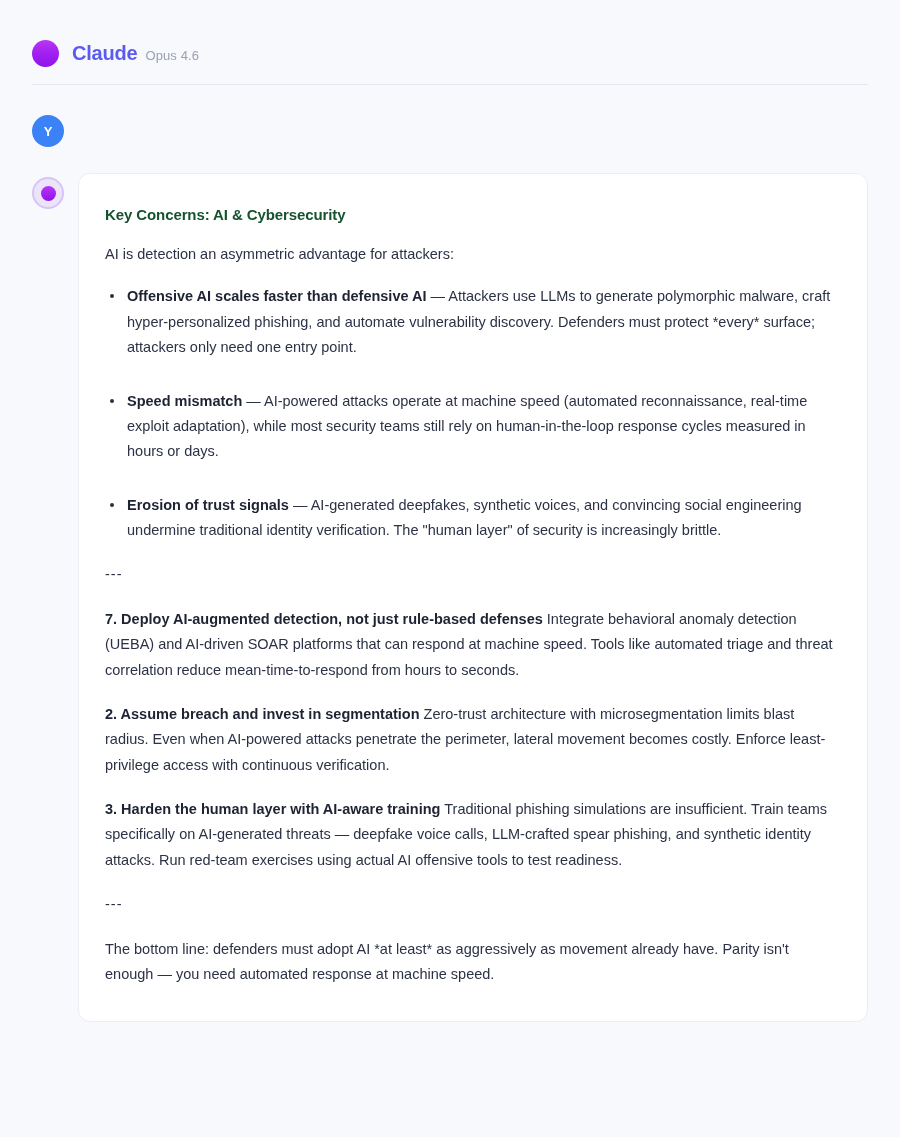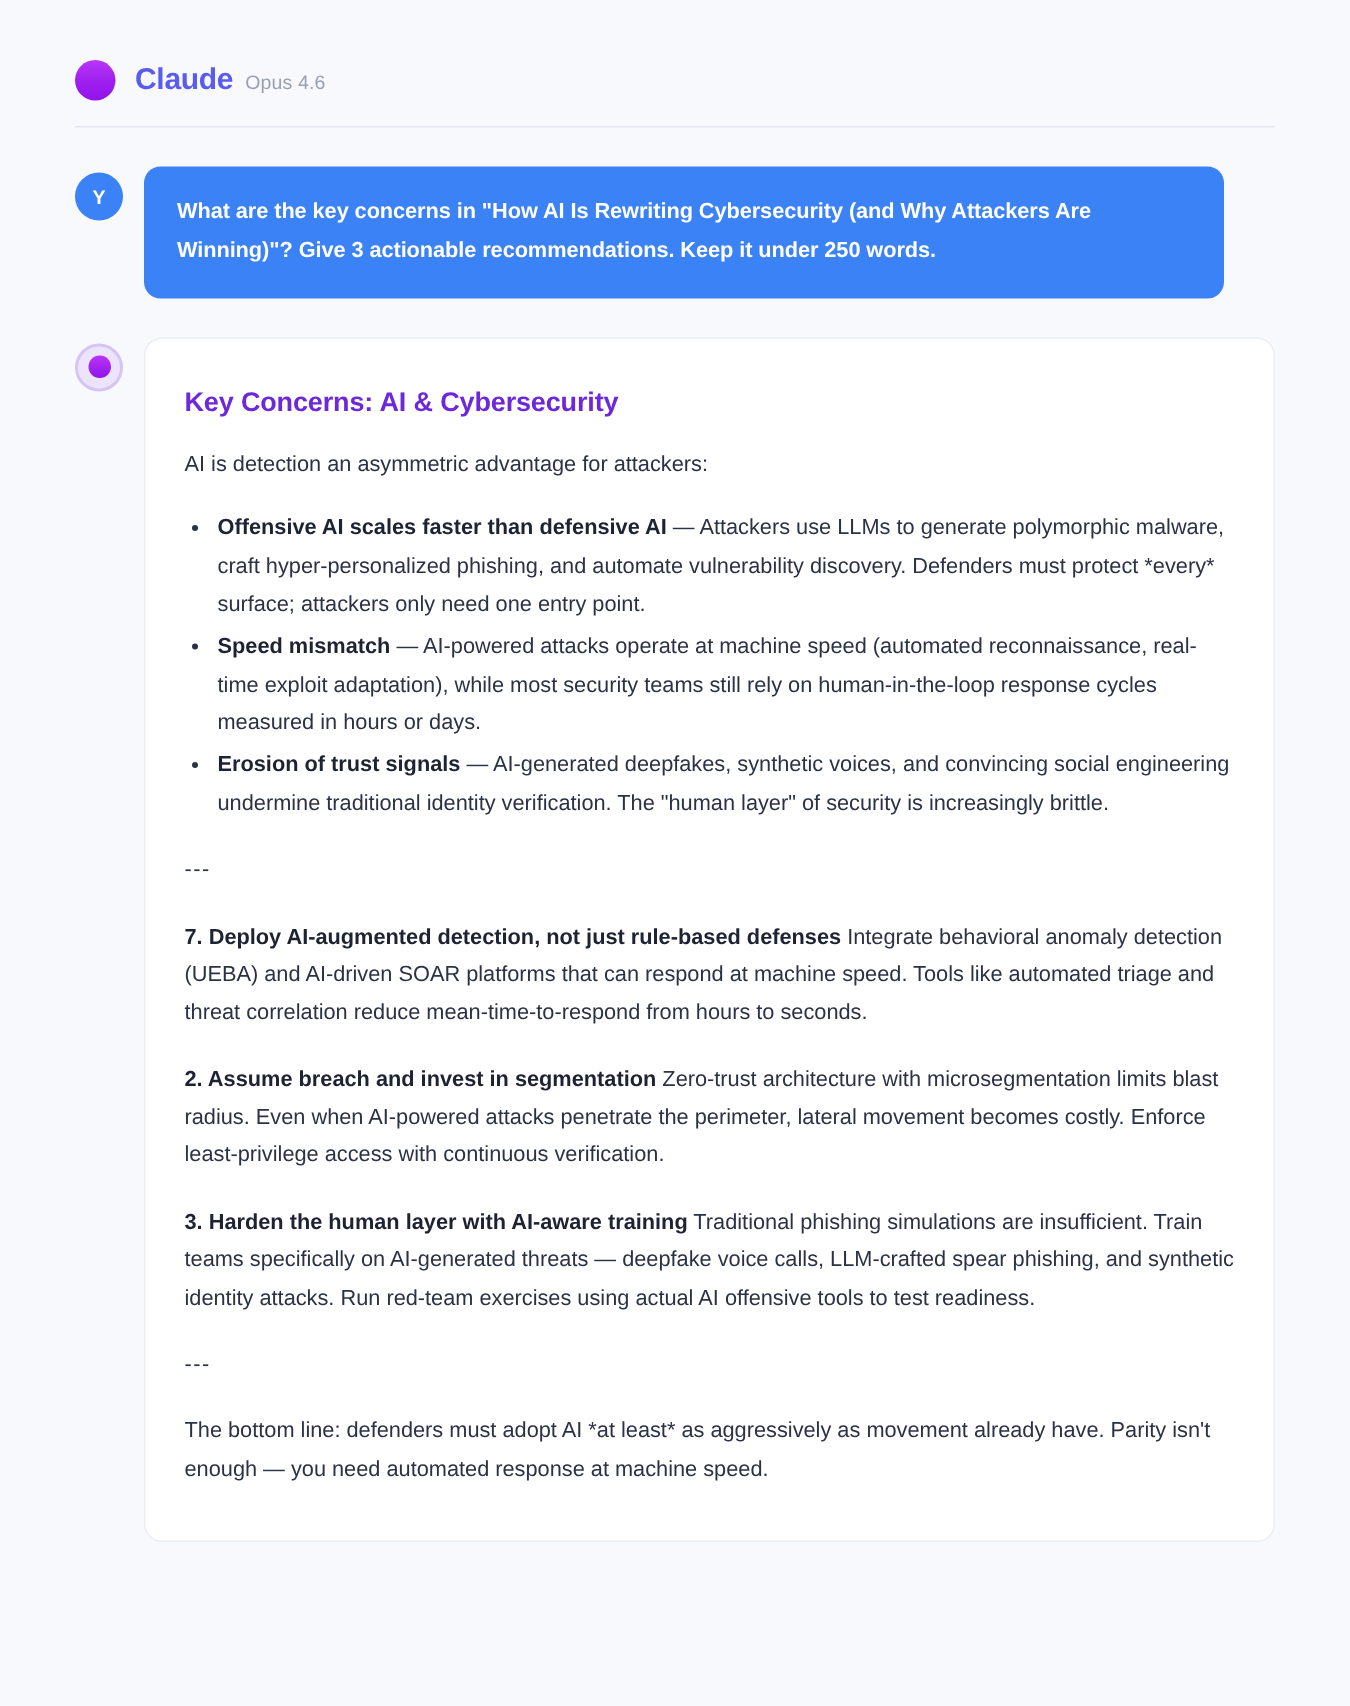--- a/index.html
+++ b/index.html
@@ -11,21 +11,21 @@
   body {
     width: 900px;
     height: 1137px;
     background: #f8f9fc;
     font-family: "Liberation Sans", sans-serif;
     -webkit-font-smoothing: antialiased;
   }
   .page {
     width: 900px;
     height: 1137px;
-    padding: 0 50px;
+    padding: 0 32px;
     position: relative;
   }
 
   
   .header {
     display: flex;
     align-items: center;
     height: 84px;
     padding-top: 22px;
     gap: 13px;
@@ -116,24 +116,24 @@
   
   .assistant-card {
     background: #ffffff;
     border: 1px solid #eceef6;
     border-radius: 12px;
     padding: 26px 26px 34px 26px;
     flex: 1 1 auto;
     color: #252b3f;
   }
   .assistant-card h1 {
-    font-size: 18px;
+    font-size: 15px;
     font-weight: bold;
     margin: 6px 0 0 0;
-    color: #6d28d9;
+    color: #14532d;
     letter-spacing: -0.1px;
   }
   .assistant-card h2 {
     font-size: 15px;
     font-weight: bold;
     margin: 30px 0 0 0;
     color: #242a3e;
     letter-spacing: -0.1px;
   }
   .assistant-card p {
@@ -143,21 +143,21 @@
     color: #2c3246;
   }
   .assistant-card ul {
     margin: 17px 0 0 0;
     padding-left: 22px;
     list-style: none;
   }
   .assistant-card li {
     font-size: 14.5px;
     line-height: 1.75;
-    margin-top: 3px;
+    margin-top: 28px;
     color: #2c3246;
     position: relative;
   }
   .assistant-card li:first-child { margin-top: 0; }
   .assistant-card li::before {
     content: "";
     position: absolute;
     left: -17px;
     top: 10px;
     width: 4px;
@@ -184,21 +184,20 @@
     <div>
       <span class="brand-name">Claude</span><span class="brand-model">Opus 4.6</span>
     </div>
   </div>
   <div class="header-divider"></div>
 
   <div class="conversation">
 
     <div class="turn">
       <div class="avatar-user">Y</div>
-      <div class="user-bubble">What are the key concerns in "How AI Is Rewriting Cybersecurity (and Why Attackers Are Winning)"? Give 3 actionable recommendations. Keep it under 250 words.</div>
     </div>
 
     <div class="turn">
       <div class="avatar-assistant">
         <span class="dot"></span>
       </div>
       <div class="assistant-card">
 
         <h1>Key Concerns: AI &amp; Cybersecurity</h1>
 

